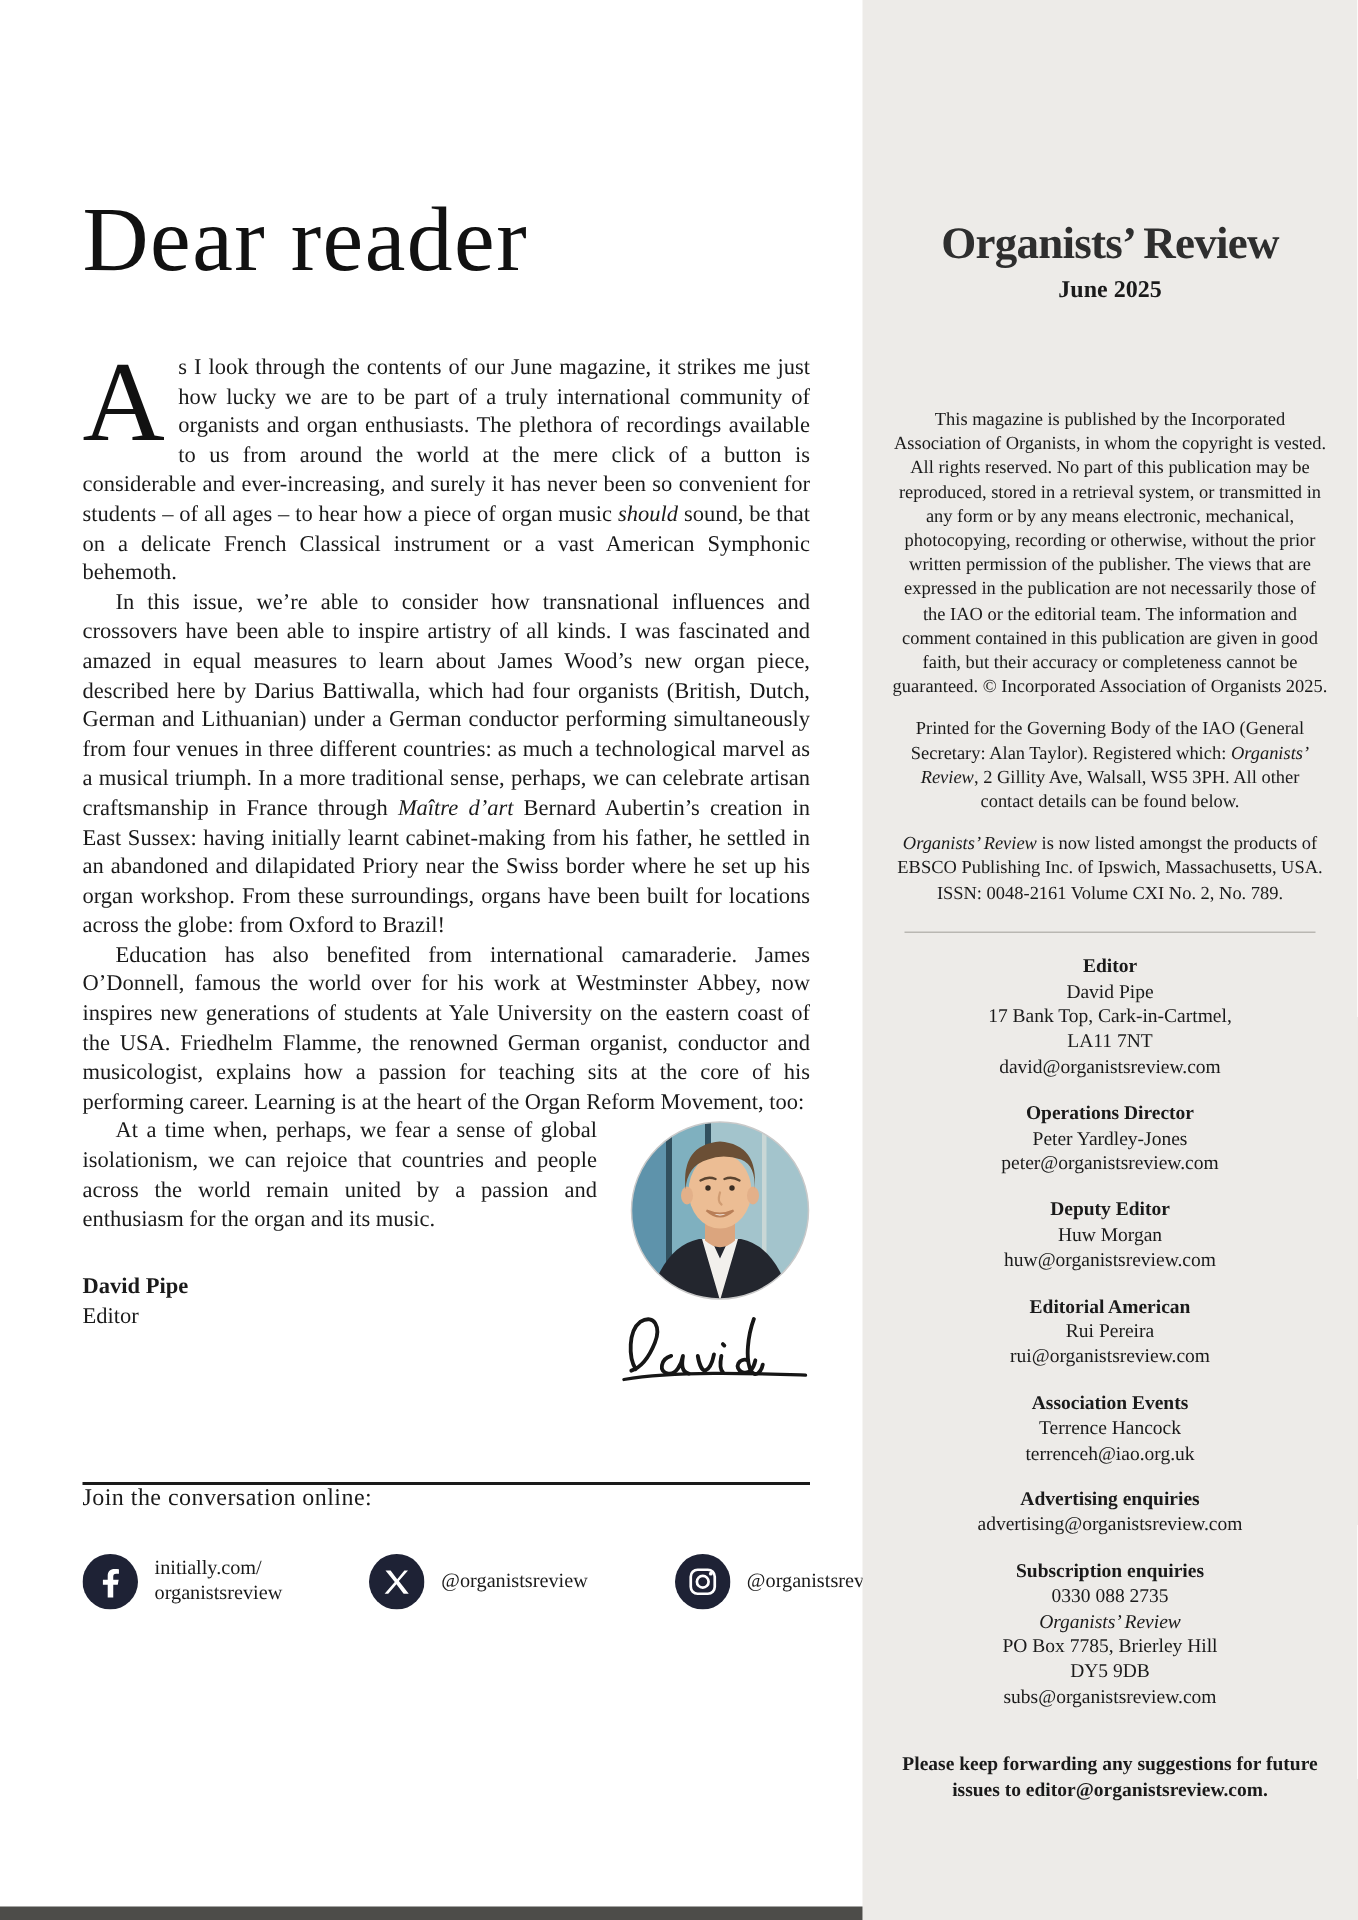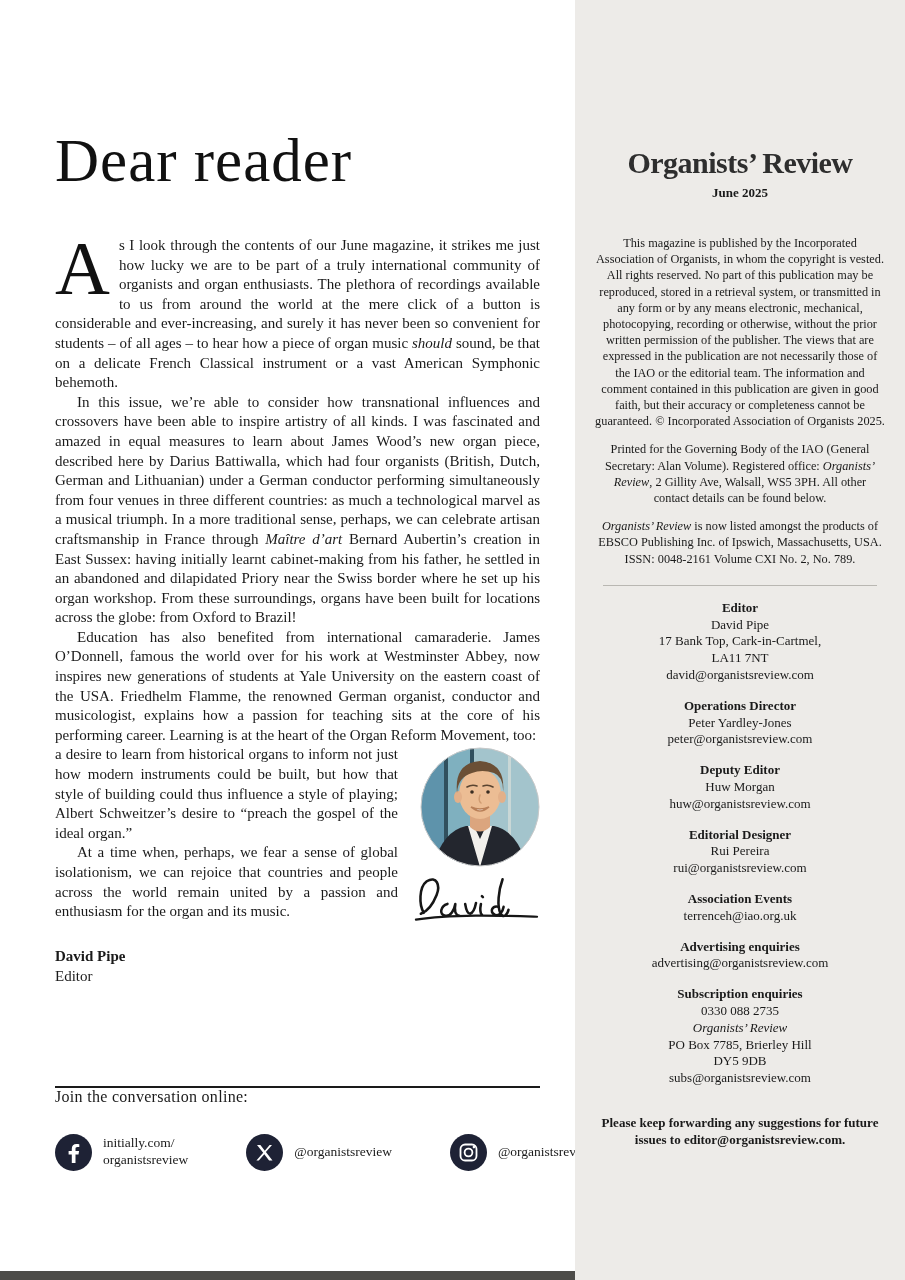--- a/index.html
+++ b/index.html
@@ -83,23 +83,23 @@
     padding:0 20px;
     overflow:hidden;
   }
   .masthead {
     margin-top:146px;
     font-size:30px;
     font-weight:700;
     letter-spacing:-0.5px;
     color:#2e2e2e;
   }
-  .issue { margin-top:5px; font-size:13px; font-weight:700; }
+  .issue { margin-top:5px; font-size:16px; font-weight:700; }
   .small { font-size:12.3px; line-height:16.2px; margin-top:12px; }
-  .legal { margin-top:34px; }
+  .legal { margin-top:68px; }
   .side-divider {
     border:none;
     border-top:1px solid #b9b7b2;
     margin:18px 8px 4px 8px;
   }
   .contact { margin-top:14px; font-size:13px; line-height:16.8px; }
   .contact .role { font-weight:700; }
   .contact .em { font-style:italic; }
   .closing {
     margin-top:28px;
@@ -156,21 +156,20 @@
           <path d="M54 31 c1 6 3 10 5 10 c3 -1 5 -6 6 -11"></path>
           <path d="M70 31 c-1 5 -1 9 1 11"></path>
           <path d="M71 23 l1 1"></path>
           <path d="M92 6 c-4 11 -6 27 -2 35 c3 5 7 1 8 -4"></path>
           <path d="M88 34 c-6 -2 -10 5 -4 8 c5 2 8 -3 9 -8"></path>
         </g>
         <path d="M4 47 C40 41 95 43 127 44" stroke="#161616" fill="none" stroke-width="2.2" stroke-linecap="round"></path>
       </svg>
     </div>
 
-    <p><span>a desire to learn from historical organs to inform not just how modern instruments could be built, but how that style of building could thus influence a style of playing; Albert Schweitzer’s desire to “preach the gospel of the ideal organ.”</span></p>
     <p class="indent"><span>At a time when, perhaps, we fear a sense of global isolationism, we can rejoice that countries and people across the world remain united by a passion and enthusiasm for the organ and its music.</span></p>
   </div>
 
   <div class="byline">
     <div class="byline-name">David Pipe</div>
     <div class="byline-role">Editor</div>
   </div>
 
   <hr class="rule">
 
@@ -218,21 +217,21 @@
     </div>
 
   </div>
 </div>
 
 <aside class="sidebar">
   <div class="masthead">Organists’ Review</div>
   <div class="issue">June 2025</div>
 
   <p class="small legal">This magazine is published by the Incorporated Association of Organists, in whom the copyright is vested. All rights reserved. No part of this publication may be reproduced, stored in a retrieval system, or transmitted in any form or by any means electronic, mechanical, photocopying, recording or otherwise, without the prior written permission of the publisher. The views that are expressed in the publication are not necessarily those of the IAO or the editorial team. The information and comment contained in this publication are given in good faith, but their accuracy or completeness cannot be guaranteed. © Incorporated Association of Organists 2025.</p>
-  <p class="small"><span>Printed for the Governing Body of the IAO (General Secretary: Alan Volume). Registered office: </span><em>Organists’ Review</em><span>, 2 Gillity Ave, Walsall, WS5 3PH. All other contact details can be found below.</span></p>
+  <p class="small"><span>Printed for the Governing Body of the IAO (General Secretary: Alan Taylor). Registered which: </span><em>Organists’ Review</em><span>, 2 Gillity Ave, Walsall, WS5 3PH. All other contact details can be found below.</span></p>
   <p class="small"><em>Organists’ Review</em><span> is now listed amongst the products of EBSCO Publishing Inc. of Ipswich, Massachusetts, USA. ISSN: 0048-2161 Volume CXI No. 2, No. 789.</span></p>
 
   <hr class="side-divider">
 
   <div class="contact">
     <div class="role">Editor</div>
     <div>David Pipe</div>
     <div>17 Bank Top, Cark-in-Cartmel,</div>
     <div>LA11 7NT</div>
     <div>david@organistsreview.com</div>
@@ -244,27 +243,28 @@
     <div>peter@organistsreview.com</div>
   </div>
 
   <div class="contact">
     <div class="role">Deputy Editor</div>
     <div>Huw Morgan</div>
     <div>huw@organistsreview.com</div>
   </div>
 
   <div class="contact">
-    <div class="role">Editorial Designer</div>
+    <div class="role">Editorial American</div>
     <div>Rui Pereira</div>
     <div>rui@organistsreview.com</div>
   </div>
 
   <div class="contact">
     <div class="role">Association Events</div>
+    <div>Terrence Hancock</div>
     <div>terrenceh@iao.org.uk</div>
   </div>
 
   <div class="contact">
     <div class="role">Advertising enquiries</div>
     <div>advertising@organistsreview.com</div>
   </div>
 
   <div class="contact">
     <div class="role">Subscription enquiries</div>

